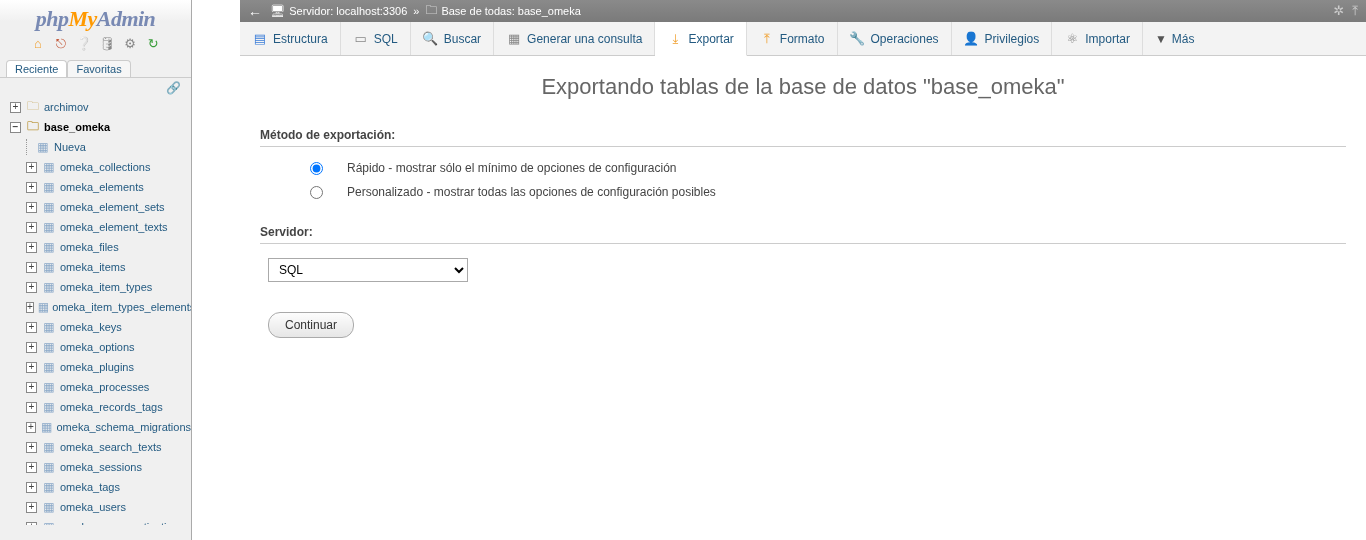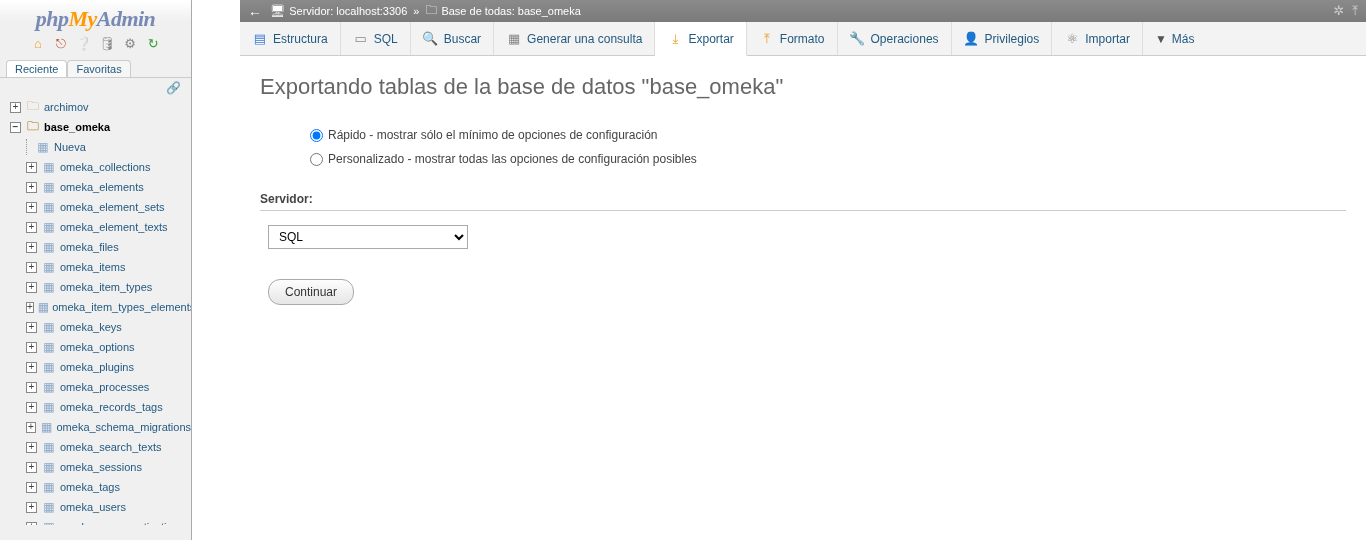--- a/index.html
+++ b/index.html
@@ -182,37 +182,38 @@
 .top-tab .more-caret { color: #555; }
 
 .content {
   padding: 18px 20px;
 }
 h2.page-title {
   font-size: 22px;
   font-weight: normal;
   color: #666;
   margin-bottom: 28px;
+  text-align: center;
 }
 .section-label {
   font-size: 12px;
   font-weight: bold;
   color: #444;
   padding-bottom: 4px;
   border-bottom: 1px solid #ccc;
   margin-bottom: 14px;
 }
 .radio-group {
   padding-left: 50px;
   margin-bottom: 26px;
 }
 .radio-row {
   display: flex;
   align-items: center;
-  gap: 5px;
+  gap: 24px;
   margin-bottom: 10px;
   font-size: 12px;
   color: #444;
 }
 .radio-row input { cursor: pointer; }
 .format-select {
   width: 200px;
   height: 24px;
   font-size: 12px;
   padding: 2px 6px;
@@ -427,20 +428,21 @@
     </div>
     <div class="top-tab" style="border-right:none">
       <span class="more-caret">▼</span>
       <span>Más</span>
     </div>
   </div>
 
   <div class="content">
     <h2 class="page-title">Exportando tablas de la base de datos "base_omeka"</h2>
 
+    <div class="section-label">Método de exportación:</div>
     <div class="radio-group">
       <label class="radio-row">
         <input type="radio" name="method" checked="" style="">
         <span>Rápido - mostrar sólo el mínimo de opciones de configuración</span>
       </label>
       <label class="radio-row">
         <input type="radio" name="method" style="">
         <span>Personalizado - mostrar todas las opciones de configuración posibles</span>
       </label>
     </div>

